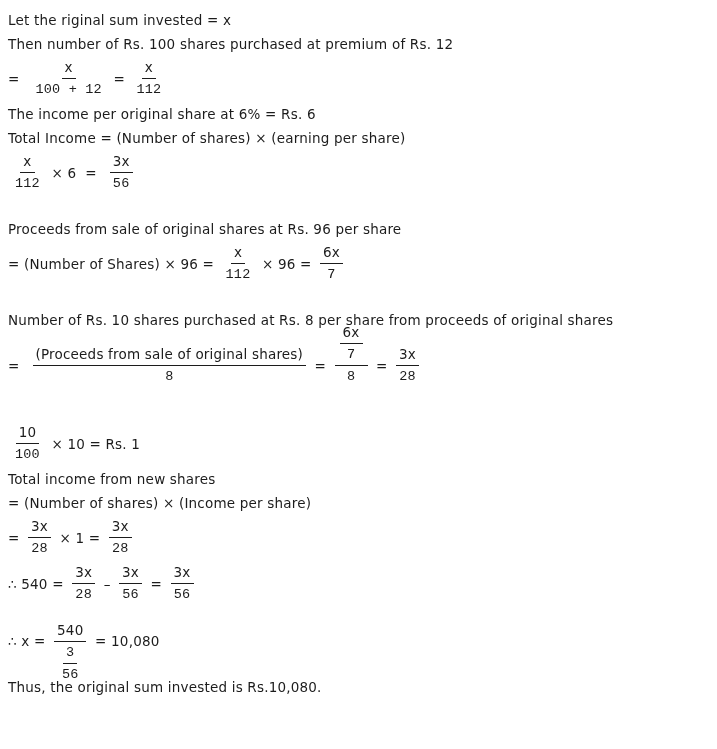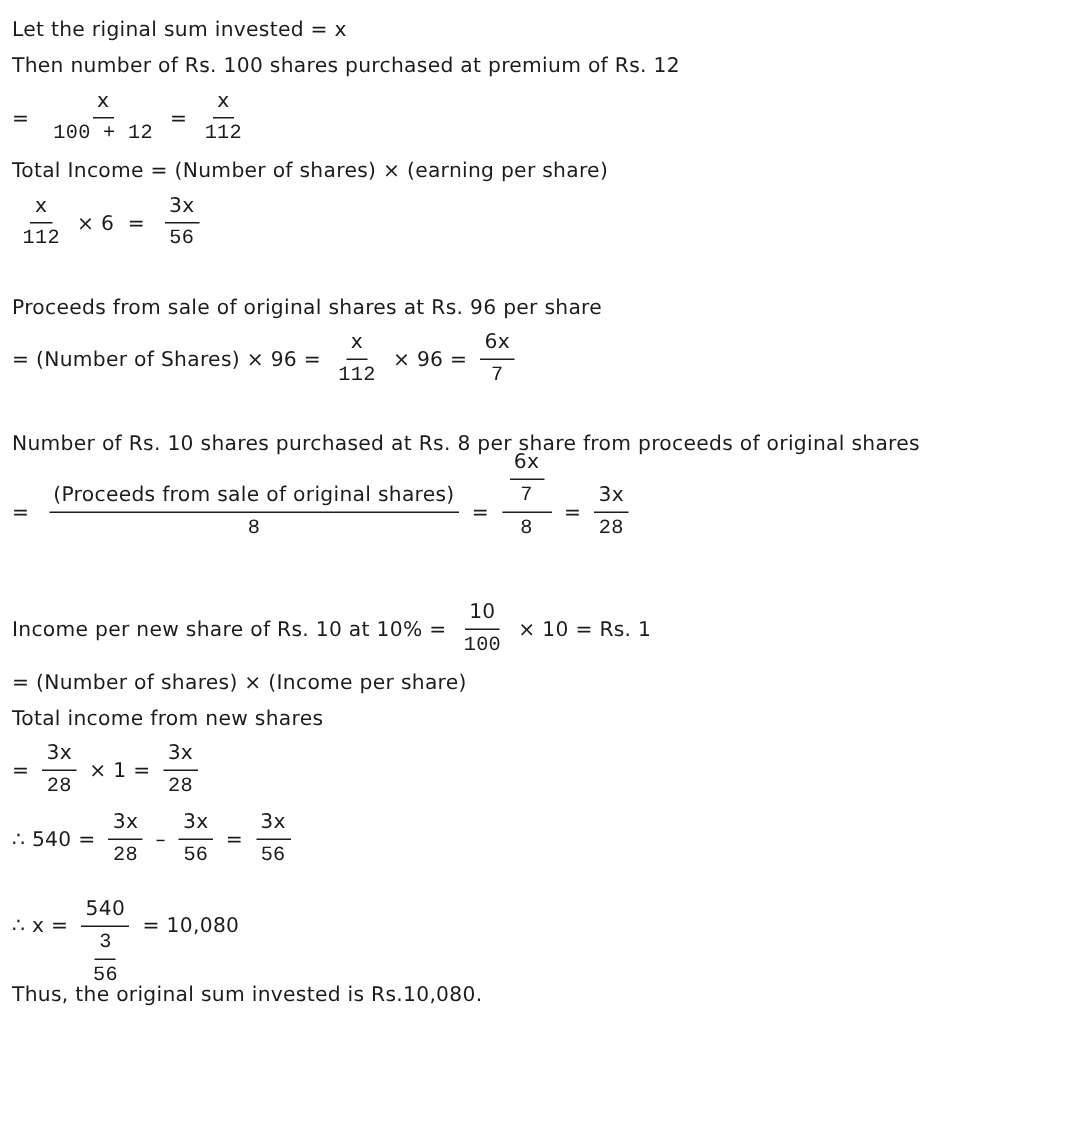--- a/index.html
+++ b/index.html
@@ -62,20 +62,23 @@
         <span class="num">x</span>
         <span class="den">100 + 12</span>
       </span>
       <span class="txt"> = </span>
       <span class="frac">
         <span class="num">x</span>
         <span class="den">112</span>
       </span>
     </div>
     <div class="line">
+      <span class="txt">The income per original share at 6% = Rs. 6</span>
+    </div>
+    <div class="line">
       <span class="txt">Total Income = (Number of shares) × (earning per share)</span>
     </div>
     <div class="line">
       <span class="frac">
         <span class="num">x</span>
         <span class="den">112</span>
       </span>
       <span class="txt"> × 6  =  </span>
       <span class="frac">
         <span class="num">3x</span>
@@ -111,32 +114,31 @@
         <span class="num"><span class="frac"><span class="num">6x</span><span class="den">7</span></span></span>
         <span class="den">8</span>
       </span>
       <span class="txt"> = </span>
       <span class="frac">
         <span class="num">3x</span>
         <span class="den">28</span>
       </span>
     </div>
     <div class="line gap">
-      <span class="txt">Income per new share of Rs. 10 at 10% = </span>
       <span class="frac">
         <span class="num">10</span>
         <span class="den">100</span>
       </span>
       <span class="txt"> × 10 = Rs. 1</span>
     </div>
     <div class="line">
-      <span class="txt">= (Number of shares) × (Income per share)</span>
+      <span class="txt">Total income from new shares</span>
     </div>
     <div class="line">
-      <span class="txt">Total income from new shares</span>
+      <span class="txt">= (Number of shares) × (Income per share)</span>
     </div>
     <div class="line">
       <span class="txt">= </span>
       <span class="frac">
         <span class="num">3x</span>
         <span class="den">28</span>
       </span>
       <span class="txt"> × 1 = </span>
       <span class="frac">
         <span class="num">3x</span>

